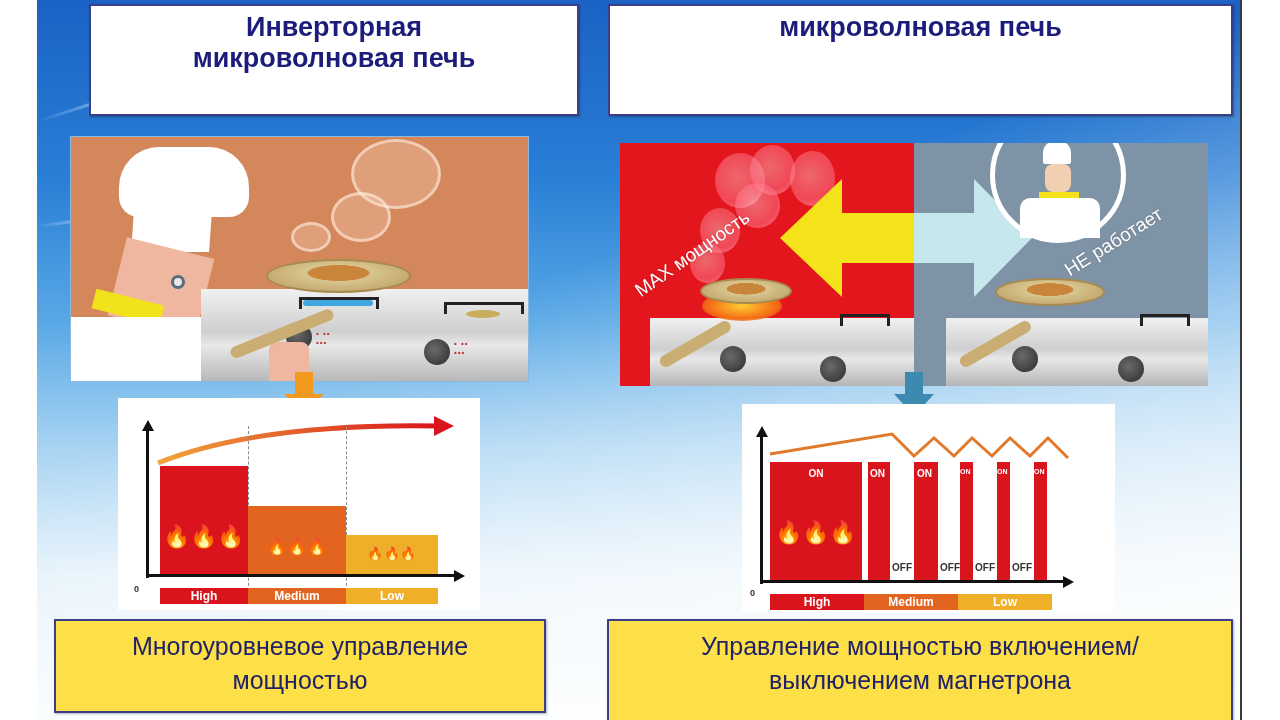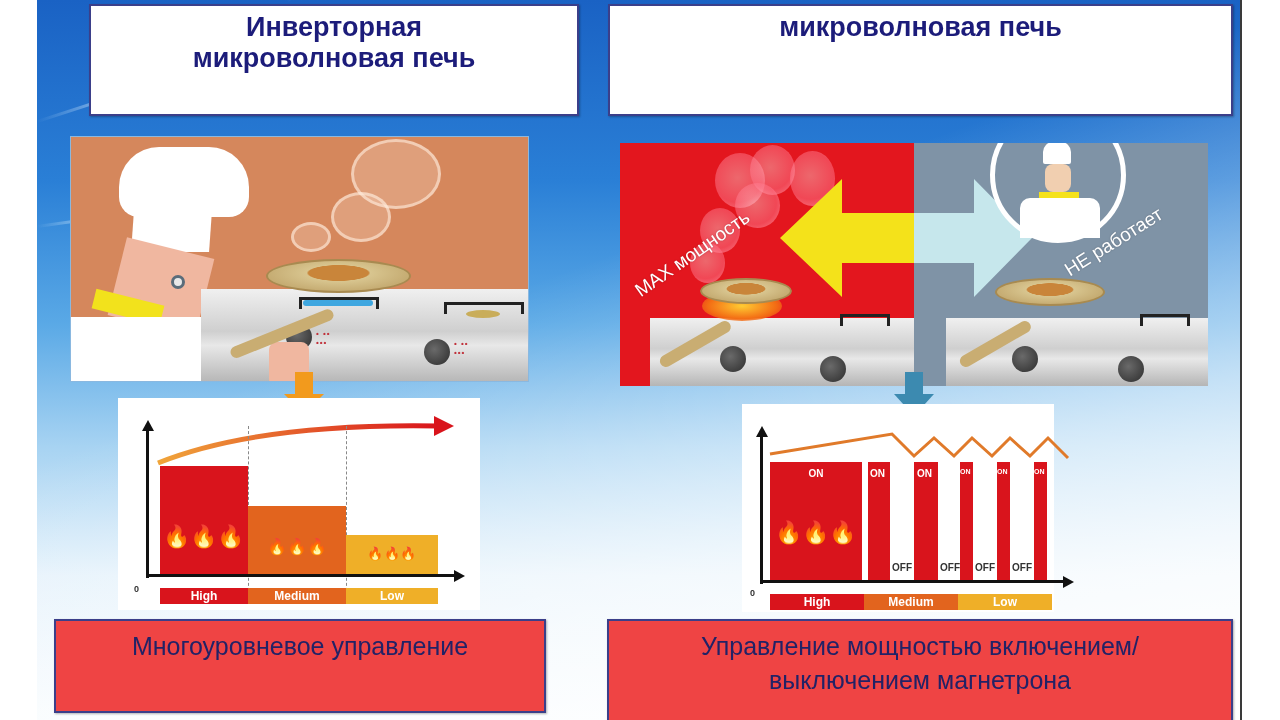--- a/index.html
+++ b/index.html
@@ -22,21 +22,21 @@
   .title-box {
     position: absolute; background: #fff; border: 2px solid #3b3f8a;
     box-shadow: 1px 1px 2px rgba(0,0,0,0.3);
     display: flex; justify-content: center; text-align: center;
     color: #1c1c7a; font-weight: bold; font-size: 27px; line-height: 31px;
     padding-top: 6px;
   }
   .title-box .line { display: block; }
 
   .caption-box {
-    position: absolute; background: #ef4444; border: 2px solid #3b3f8a;
+    position: absolute; background: #fde047; border: 2px solid #3b3f8a;
     box-shadow: 1px 1px 2px rgba(0,0,0,0.3);
     text-align: center; color: #222266; font-size: 25px; line-height: 34px;
     padding-top: 8px;
   }
   .caption-box .line { display: block; }
 
   
   .scene-left {
     position: absolute; left: 70px; top: 136px; width: 459px; height: 246px;
     background: #d5875c; overflow: hidden; border: 1px solid #8ab8e0;
@@ -236,21 +236,21 @@
   <div class="arrow-right" style="left:336px;top:171.5px;"></div>
   <div class="zero-label" style="left:16px;top:186px;">0</div>
 
   <div class="level-strip" style="left:42px;top:190px;width:278px;">
     <div style="width:88px;background:#d9141c;">High</div>
     <div style="width:98px;background:#e2641e;">Medium</div>
     <div style="width:92px;background:#efaf28;">Low</div>
   </div>
 </div>
 
-<div class="chart-panel" style="left:742px;top:404px;width:312px;height:208px;text-decoration:underline;">
+<div class="chart-panel" style="left:742px;top:404px;width:373px;height:208px;text-decoration:underline;">
   <svg style="position:absolute;left:0;top:0;" width="340" height="208">
     <polyline points="28,50 150,30 172,52 192,34 212,52 230,34 250,52 268,34 288,52 306,34 326,54" stroke="#e07a2a" stroke-width="3" fill="none"></polyline>
   </svg>
 
   <div class="bar" style="left:28px;top:58px;width:92px;height:118px;background:#d9141c;">
     <div class="onoff" style="left:0;right:0;text-align:center;top:6px;">ON</div>
     <div class="burner" style="left:0;right:0;top:60px;">🔥🔥🔥</div>
   </div>
   <div class="bar" style="left:126px;top:58px;width:22px;height:118px;background:#d9141c;">
     <div class="onoff" style="left:2px;top:6px;">ON</div>
@@ -280,18 +280,19 @@
 
   <div class="level-strip" style="left:28px;top:190px;width:282px;">
     <div style="width:94px;background:#d9141c;">High</div>
     <div style="width:94px;background:#e2641e;">Medium</div>
     <div style="width:94px;background:#efaf28;">Low</div>
   </div>
 </div>
 
 <div class="caption-box" style="left:54px;top:619px;width:492px;height:94px;">
   <span class="line">Многоуровневое управление</span>
+  <span class="line">мощностью</span>
 </div>
 
 <div class="caption-box" style="left:607px;top:619px;width:626px;height:118px;">
   <span class="line">Управление мощностью включением/</span>
   <span class="line">выключением магнетрона</span>
 </div>
 
 </body></html>

